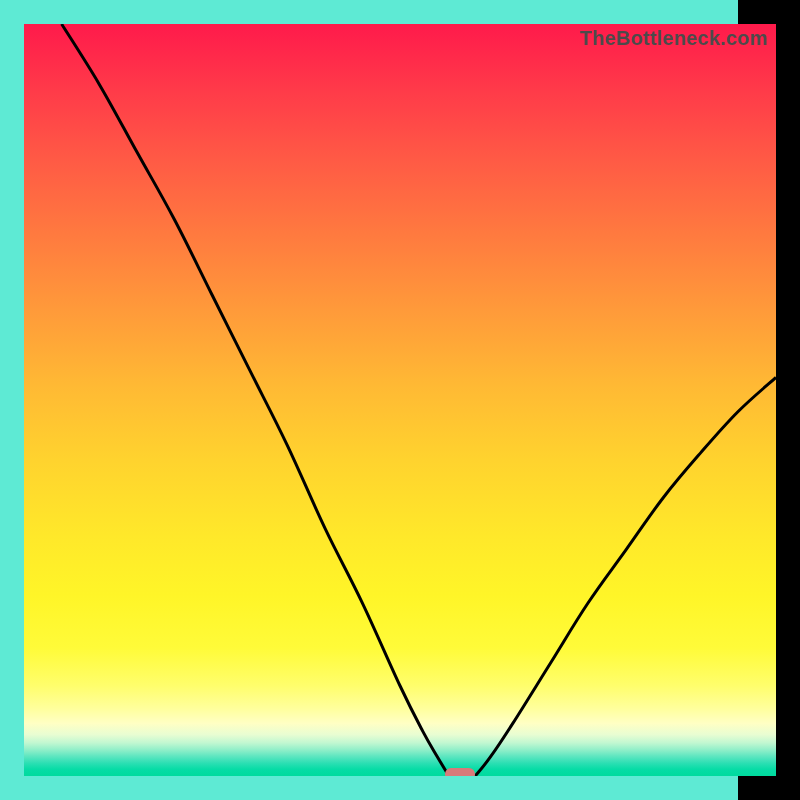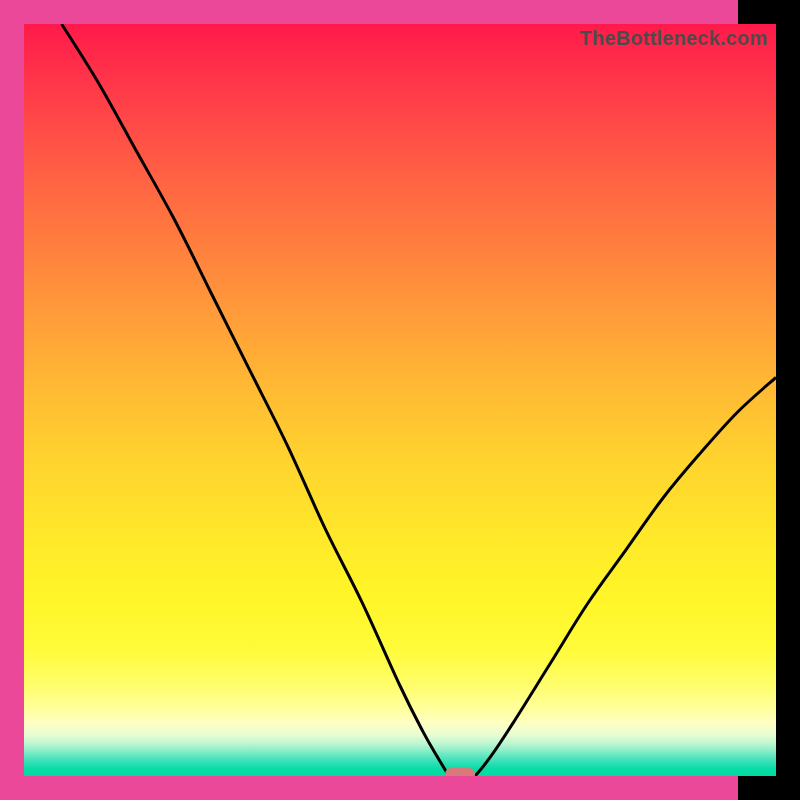--- a/index.html
+++ b/index.html
@@ -8,21 +8,21 @@
     width: 800px;
     height: 800px;
     overflow: hidden;
     background: #000;
     font-family: Arial, Helvetica, sans-serif;
   }
   .frame {
     position: relative;
     width: 738px;
     height: 800px;
-    background: #ec4899;
+    background: #5eead4;
   }
   .plot-area {
     position: absolute;
     left: 24px;
     top: 24px;
     width: 752px;
     height: 752px;
     overflow: hidden;
     background: linear-gradient(
       to bottom,

